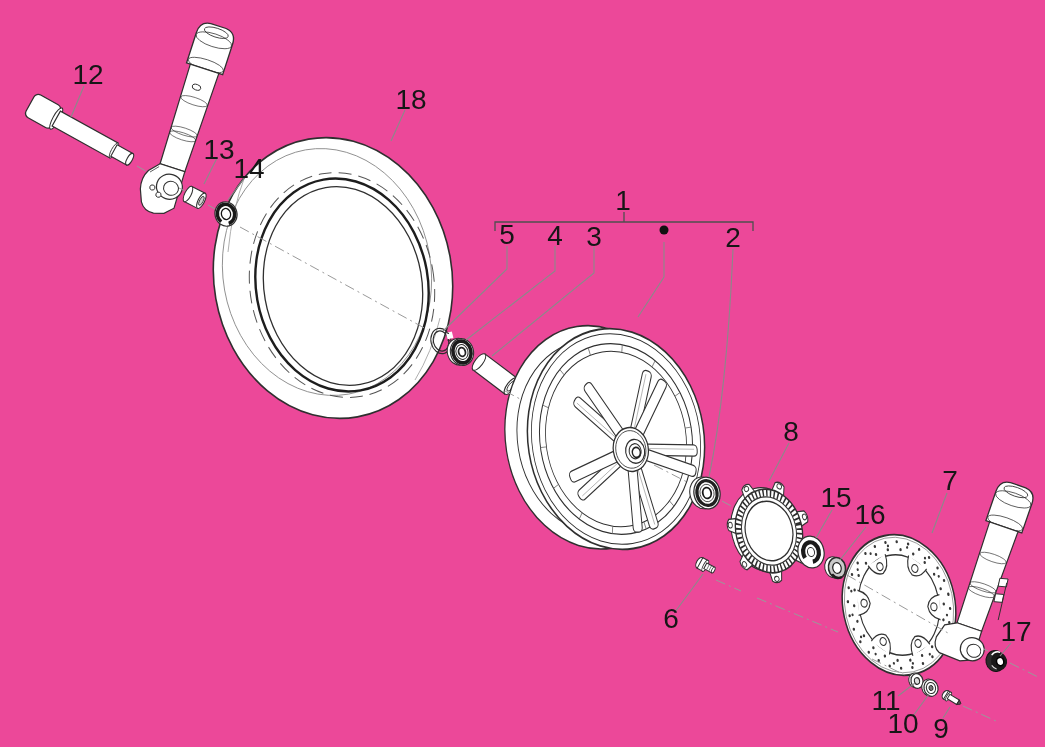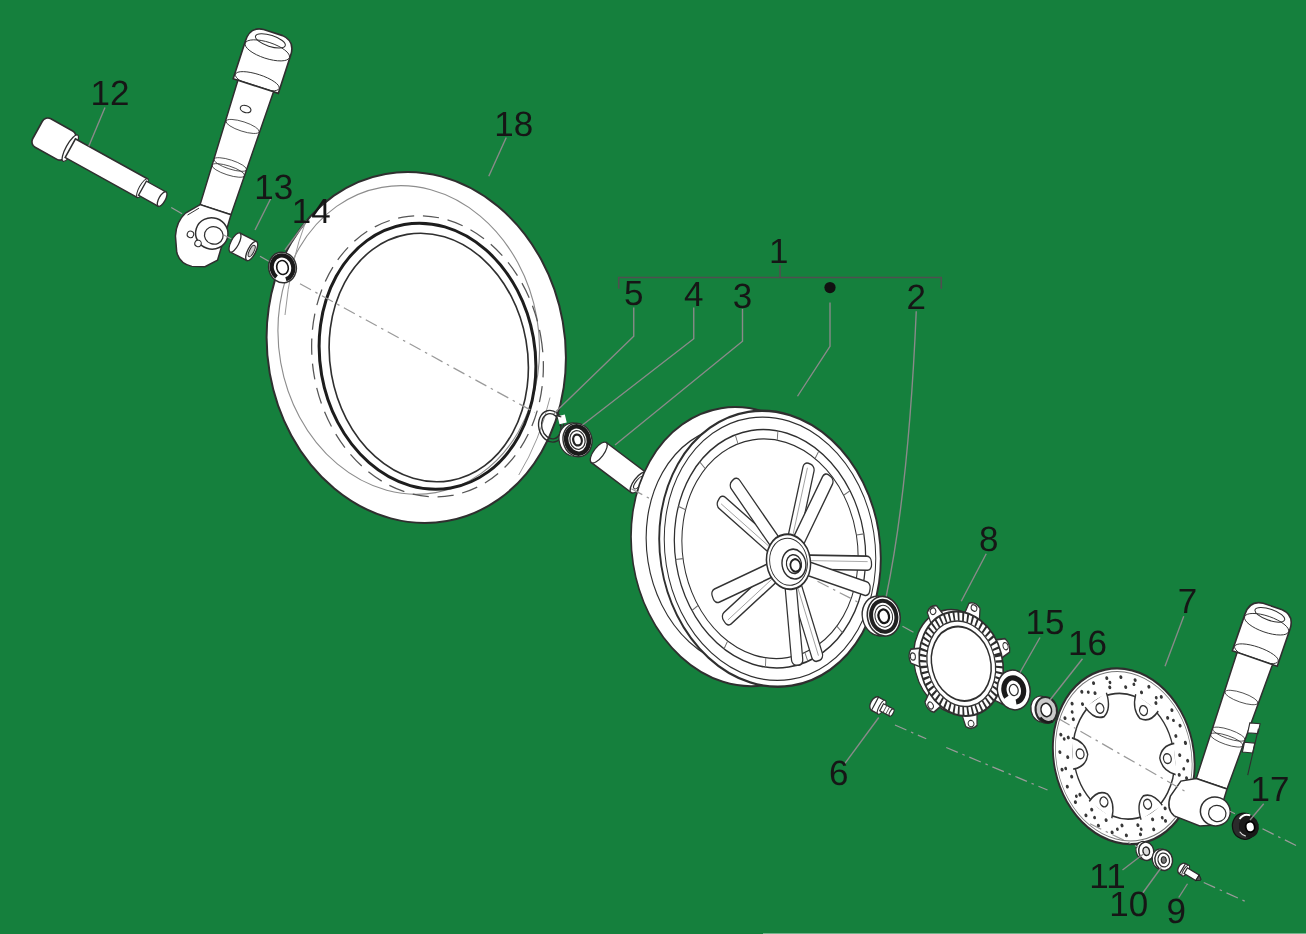--- a/index.html
+++ b/index.html
@@ -1,16 +1,16 @@
 <!DOCTYPE html>
 <html><head>
 <meta charset="utf-8">
 <style>
   html,body{margin:0;padding:0;background:#fff;}
-  .stage{position:relative;width:1045px;height:747px;background:#15803d;overflow:hidden;
+  .stage{position:relative;width:1045px;height:747px;background:#ec4899;overflow:hidden;
          font-family:"Liberation Sans",sans-serif;}
   svg text{font-family:"Liberation Sans",sans-serif;font-size:28px;fill:#161616;}
 </style>
 </head>
 <body>
 
 <div class="stage">
 <svg width="1045" height="747" viewBox="0 0 1045 747">
 
   <g transform="translate(30,104) rotate(29)" stroke="#2f2f2f" fill="#fff">

